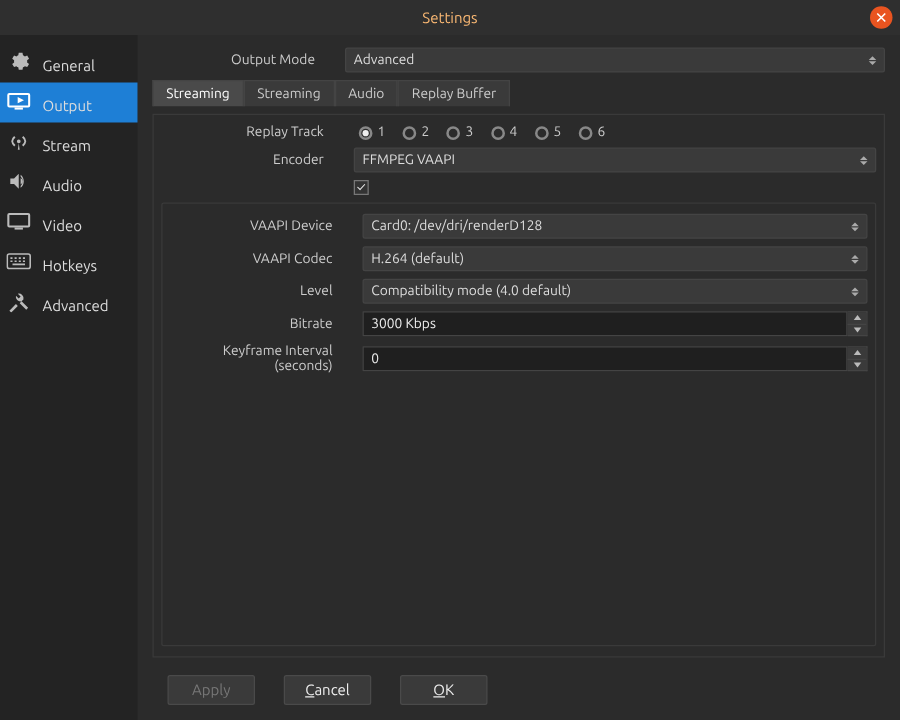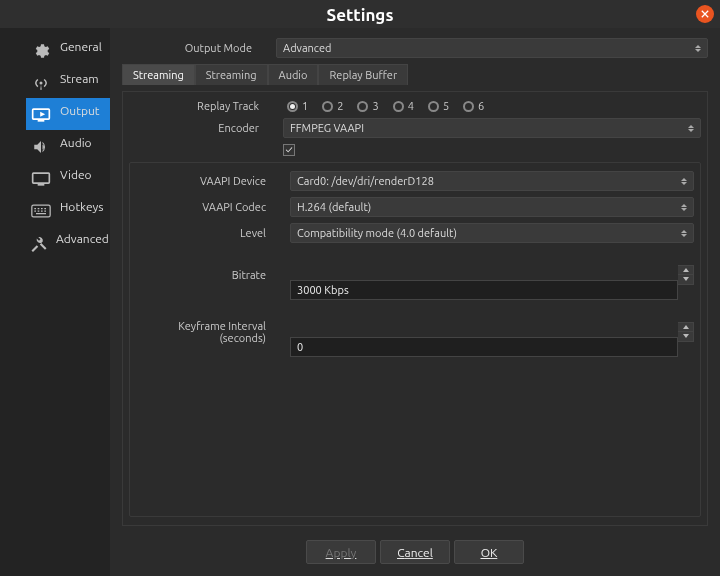--- a/index.html
+++ b/index.html
@@ -1,24 +1,24 @@
 <!DOCTYPE html>
 <html><head>
 <meta charset="utf-8">
 <style>
 * { box-sizing: border-box; margin: 0; padding: 0; font-family: "Ubuntu", "Segoe UI", sans-serif; }
 body { width: 720px; height: 576px; background: #2b2b2b; color: #ddd; font-size: 12px; overflow: hidden; }
 .window { width: 720px; height: 576px; display: flex; flex-direction: column; }
 .titlebar { height: 28px; background: #2f2f2f; display: flex; align-items: center; justify-content: center; position: relative; }
-.titlebar .title { color: #ffffff; font-weight: 700; font-size: 17px; }
+.titlebar .title { color: #fdba74; font-weight: 400; font-size: 12px; }
 .titlebar .close { position: absolute; right: 6px; top: 5px; width: 18px; height: 18px; border-radius: 50%; background: #e95420; display: flex; align-items: center; justify-content: center; cursor: pointer; }
 .titlebar .close svg { width: 8px; height: 8px; }
 .body { flex: 1; display: flex; background: #2b2b2b; }
 .sidebar { width: 110px; background: #232323; display: flex; flex-direction: column; padding-top: 6px; }
-.sidebar-item { display: flex; align-items: flex-start; gap: 8px; padding: 6px 4px; color: #ddd; cursor: pointer; height: 32px; margin-left: 26px; }
+.sidebar-item { display: flex; align-items: flex-end; gap: 8px; padding: 6px 4px; color: #ddd; cursor: pointer; height: 32px; }
 .sidebar-item.active { background: #1e7fd6; }
 .sidebar-item .icon { width: 22px; height: 22px; display: flex; align-items: center; justify-content: center; color: #bbb; }
 .sidebar-item.active .icon { color: #fff; }
 .sidebar-item .label { font-size: 12px; }
 .main { flex: 1; display: flex; flex-direction: column; padding: 10px 12px 4px 12px; gap: 6px; }
 .row { display: flex; align-items: center; gap: 20px; }
 .row .lbl { width: 134px; text-align: right; color: #ccc; font-size: 11px; padding-right: 4px; }
 .select { flex: 1; height: 20px; background: #3a3a3a; border: 1px solid #444; border-radius: 2px; color: #ddd; padding: 0 18px 0 6px; font-size: 11px; display: flex; align-items: center; position: relative; }
 .select.disabled { color: #777; }
 .select .caret { position: absolute; right: 4px; top: 3px; width: 10px; height: 12px; display:flex; flex-direction:column; align-items:center; justify-content:center; gap:0; }
@@ -30,28 +30,28 @@
 .tab.active { background: #4a4a4a; color: #fff; }
 .panel-wrap { border: 1px solid #3a3a3a; flex: 1; padding: 8px 6px; display: flex; flex-direction: column; gap: 6px; overflow: hidden; }
 .radio-row { display: flex; align-items: center; gap: 14px; margin-left: 4px;}
 .radio-opt { display: flex; align-items: center; gap: 4px; font-size: 11px; color: #ccc; cursor:pointer;}
 .radio { width: 11px; height: 11px; border-radius: 50%; border: 2px solid #888; display:inline-block; }
 .radio.sel::after { content:""; display:block; width:5px; height:5px; background:#eee; border-radius:50%; margin:1px; }
 .check { width: 12px; height: 12px; border: 1px solid #777; background:#333; display:flex; align-items:center; justify-content:center; font-size:9px; color:#eee; }
 .check.ck::after { content:"\2713"; font-size:10px; line-height:1;}
 .group { border: 1px solid #3a3a3a; padding: 8px 6px; display:flex; flex-direction:column; gap:6px; flex:1; border-radius:2px; }
 .spin { display:flex; align-items:center; flex:1; }
-.spin .val { flex:1; height:20px; background:#1f1f1f; border:1px solid #444; color:#eee; padding:0 6px; font-size:11px; display:flex; align-items:center;margin-top:31px;}
+.spin .val { flex:1; height:20px; background:#1f1f1f; border:1px solid #444; color:#eee; padding:0 6px; font-size:11px; display:flex; align-items:center;}
 .spin .btns { width:16px; height:20px; display:flex; flex-direction:column; border:1px solid #444; border-left:none; }
 .spin .btns div { flex:1; background:#3a3a3a; display:flex; align-items:center; justify-content:center; cursor:pointer;}
 .spin .btns div:first-child { border-bottom:1px solid #444; }
 .spin .btns .a { width:0; height:0; border-left:3px solid transparent; border-right:3px solid transparent;}
 .spin .btns div:first-child .a{ border-bottom:4px solid #bbb; }
 .spin .btns div:last-child .a{ border-top:4px solid #bbb; }
-.footer { height: 40px; display:flex; align-items:center; justify-content:center; gap:4px; padding: 0 12px; text-decoration: underline; }
+.footer { height: 40px; display:flex; align-items:center; justify-content:flex-start; gap:23px; padding: 0 12px; }
 .btn { height: 24px; min-width: 70px; background:#3a3a3a; border:1px solid #4a4a4a; color:#eee; font-size:12px; display:flex; align-items:center; justify-content:center; cursor:pointer; border-radius:2px;}
 .btn.disabled { color:#777; }
 .btn .mn { text-decoration: underline; }
 </style>
 </head>
 <body>
 
 <div class="window">
   <div class="titlebar">
     <span class="title">Settings</span>
@@ -64,37 +64,37 @@
   <div class="body">
     <div class="sidebar">
       <div class="sidebar-item">
         <span class="icon">
             <svg width="18" height="18" viewBox="0 0 24 24">
               <path fill="currentColor" d="M12 8a4 4 0 1 0 0 8 4 4 0 0 0 0-8zm9 4a7 7 0 0 0-.1-1.2l2.1-1.6-2-3.4-2.5 1a7 7 0 0 0-2-1.2L16 3h-4l-.5 2.6a7 7 0 0 0-2 1.2l-2.5-1-2 3.4 2.1 1.6A7 7 0 0 0 7 12c0 .4 0 .8.1 1.2L5 14.8l2 3.4 2.5-1c.6.5 1.3.9 2 1.2L12 21h4l.5-2.6c.7-.3 1.4-.7 2-1.2l2.5 1 2-3.4-2.1-1.6c.1-.4.1-.8.1-1.2z"></path>
             </svg>
           </span>
         <span class="label">General</span>
       </div>
-      <div class="sidebar-item">
-        <span class="icon">
-            <svg width="18" height="18" viewBox="0 0 24 24">
-              <path fill="currentColor" d="M12 10a2 2 0 1 0 0 4 2 2 0 0 0 0-4zm-4.9-3.5A8 8 0 0 0 4 12a8 8 0 0 0 3.1 5.5l1.4-1.4A6 6 0 0 1 6 12a6 6 0 0 1 2.5-4.1L7.1 6.5zm9.8 0l-1.4 1.4A6 6 0 0 1 18 12a6 6 0 0 1-2.5 4.1l1.4 1.4A8 8 0 0 0 20 12a8 8 0 0 0-3.1-5.5zM12 14l-1 7h2l-1-7z"></path>
-            </svg>
-          </span>
-        <span class="label">Stream</span>
-      </div>
       <div class="sidebar-item active">
         <span class="icon">
             <svg width="20" height="16" viewBox="0 0 24 18">
               <rect x="2" y="2" width="20" height="12" rx="1" fill="none" stroke="currentColor" stroke-width="2"></rect>
               <rect x="8" y="15" width="8" height="2" fill="currentColor"></rect>
               <path d="M11 5 l6 3 l-6 3 z" fill="currentColor"></path>
             </svg>
           </span>
         <span class="label">Output</span>
+      </div>
+      <div class="sidebar-item">
+        <span class="icon">
+            <svg width="18" height="18" viewBox="0 0 24 24">
+              <path fill="currentColor" d="M12 10a2 2 0 1 0 0 4 2 2 0 0 0 0-4zm-4.9-3.5A8 8 0 0 0 4 12a8 8 0 0 0 3.1 5.5l1.4-1.4A6 6 0 0 1 6 12a6 6 0 0 1 2.5-4.1L7.1 6.5zm9.8 0l-1.4 1.4A6 6 0 0 1 18 12a6 6 0 0 1-2.5 4.1l1.4 1.4A8 8 0 0 0 20 12a8 8 0 0 0-3.1-5.5zM12 14l-1 7h2l-1-7z"></path>
+            </svg>
+          </span>
+        <span class="label">Stream</span>
       </div>
       <div class="sidebar-item">
         <span class="icon">
             <svg width="18" height="18" viewBox="0 0 24 24">
               <path fill="currentColor" d="M3 9v6h4l5 5V4L7 9H3zm13 3a4 4 0 0 0-2-3.5v7A4 4 0 0 0 16 12zm-2-7v2a7 7 0 0 1 0 10v2a9 9 0 0 0 0-14z"></path>
             </svg>
           </span>
         <span class="label">Audio</span>
       </div>
       <div class="sidebar-item">

